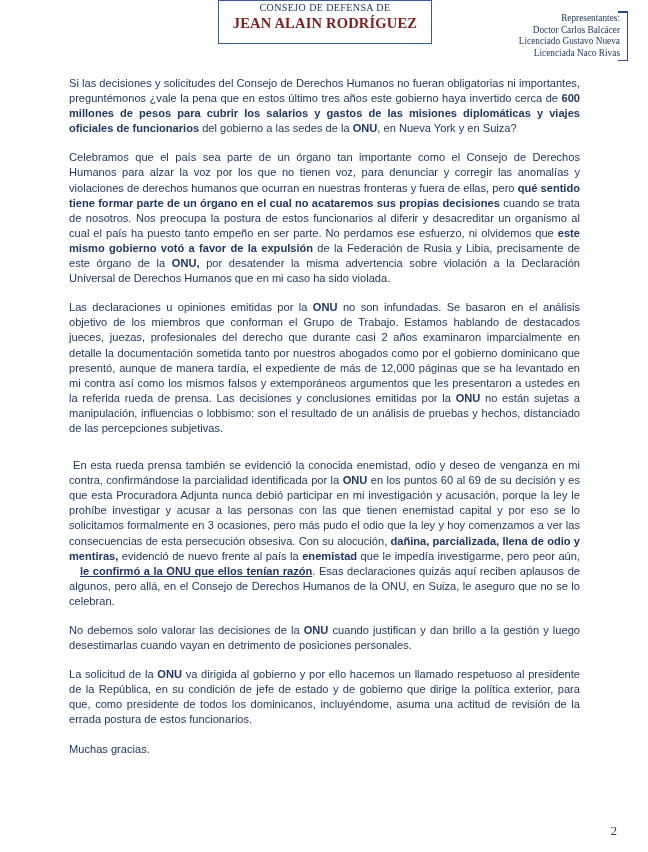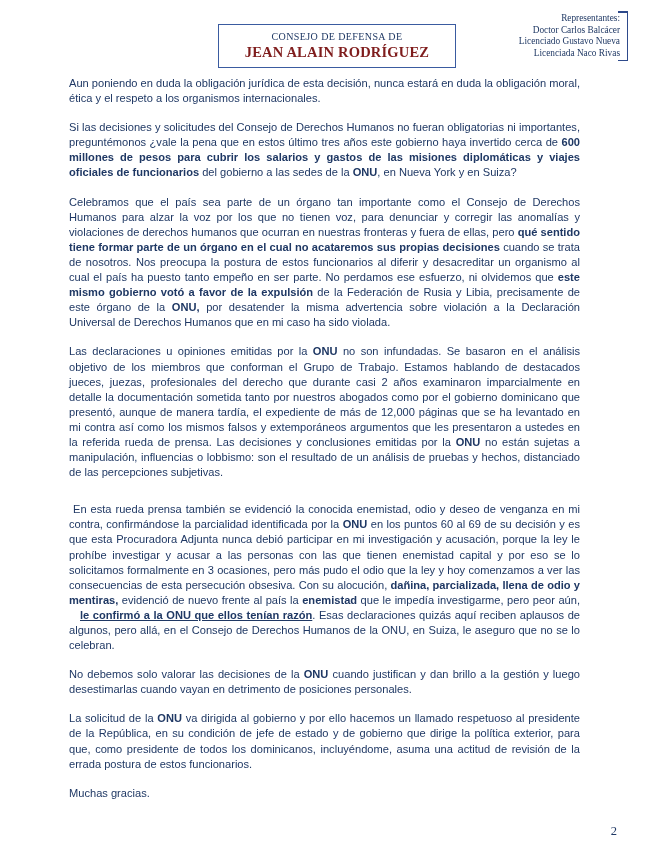--- a/index.html
+++ b/index.html
@@ -57,27 +57,26 @@
     font-family: "Liberation Serif", serif;
     font-size: 9.3px;
     line-height: 11.6px;
     color: #1F3864;
     white-space: nowrap;
   }
 
   .lh-center {
     position: absolute;
     left: 218px;
-    top: 24px;
-    width: 238px;
+    top: 0;
+    width: 214px;
     height: 44px;
     border: 1.3px solid #3A5BA0;
     box-sizing: border-box;
     text-align: center;
-    padding-top: 5px;
   }
   .lh-center .c1 {
     font-family: "Liberation Serif", serif;
     font-size: 10px;
     letter-spacing: 0.4px;
     color: #1F3864;
     line-height: 13px;
   }
   .lh-center .c2 {
     font-family: "Liberation Serif", serif;
@@ -171,21 +170,20 @@
       <div class="line">Representantes:</div>
       <div class="line">Doctor Carlos Balcácer</div>
       <div class="line">Licenciado Gustavo Nueva</div>
       <div class="line">Licenciada Naco Rivas</div>
     </div>
 
   </div>
 
   <div class="body-area">
 
-    <p class="para"><span>Aun poniendo en duda la obligación jurídica de esta decisión, nunca estará en duda la obligación moral, ética y el respeto a los organismos internacionales.</span></p>
 
     <p class="para"><span>Si las decisiones y solicitudes del Consejo de Derechos Humanos no fueran obligatorias ni importantes, preguntémonos ¿vale la pena que en estos último tres años este gobierno haya invertido cerca de </span><b>600 millones de pesos para cubrir los salarios y gastos de las misiones diplomáticas y viajes oficiales de funcionarios</b><span> del gobierno a las sedes de la </span><b>ONU</b><span>, en Nueva York y en Suiza?</span></p>
 
     <p class="para"><span>Celebramos que el país sea parte de un órgano tan importante como el Consejo de Derechos Humanos para alzar la voz por los que no tienen voz, para denunciar y corregir las anomalías y violaciones de derechos humanos que ocurran en nuestras fronteras y fuera de ellas, pero </span><b>qué sentido tiene formar parte de un órgano en el cual no acataremos sus propias decisiones</b><span> cuando se trata de nosotros.  Nos preocupa la postura de estos funcionarios al diferir y desacreditar un organismo al cual el país ha puesto tanto empeño en ser parte. No perdamos ese esfuerzo, ni olvidemos que </span><b>este mismo gobierno votó a favor de la expulsión</b><span> de la Federación de Rusia y Libia, precisamente de este órgano de la </span><b>ONU,</b><span> por desatender la misma advertencia sobre violación a la Declaración Universal de Derechos Humanos que en mi caso ha sido violada.</span></p>
 
     <p class="para gap-lg"><span>Las declaraciones u opiniones emitidas por la </span><b>ONU</b><span> no son infundadas.  Se basaron en el análisis objetivo de los miembros que conforman el Grupo de Trabajo. Estamos hablando de destacados jueces, juezas, profesionales del derecho que durante casi 2 años examinaron imparcialmente en detalle la documentación sometida tanto por nuestros abogados como por el gobierno dominicano que presentó, aunque de manera tardía, el expediente de más de 12,000 páginas que se ha levantado en mi contra así como los mismos falsos y extemporáneos argumentos que les presentaron a ustedes en la referida rueda de prensa. Las decisiones y conclusiones emitidas por la </span><b>ONU</b><span> no están sujetas a manipulación, influencias o lobbismo: son el resultado de un análisis de pruebas y hechos, distanciado de las percepciones subjetivas.</span></p>
 
     <p class="para indent"><span>En esta rueda prensa también se evidenció la conocida enemistad, odio y deseo de venganza en mi contra, confirmándose la parcialidad identificada por la </span><b>ONU</b><span> en los puntos 60 al 69 de su decisión y es que esta Procuradora Adjunta nunca debió participar en mi investigación y acusación, porque la ley le prohíbe investigar y acusar a las personas con las que tienen enemistad capital y por eso se lo solicitamos formalmente en 3 ocasiones, pero más pudo el odio que la ley y hoy comenzamos a ver las consecuencias de esta persecución obsesiva. Con su alocución, </span><b>dañina, parcializada, llena de odio y mentiras,</b><span> evidenció de nuevo frente al país la </span><b>enemistad</b><span> que le impedía investigarme, pero peor aún, </span><u class="bu">le confirmó a la ONU que ellos tenían razón</u><span>. Esas declaraciones quizás aquí reciben aplausos de algunos, pero allá, en el Consejo de Derechos Humanos de la ONU, en Suiza, le aseguro que no se lo celebran.</span></p>
 
     <p class="para"><span>No debemos solo valorar las decisiones de la </span><b>ONU</b><span> cuando justifican y dan brillo a la gestión y luego desestimarlas cuando vayan en detrimento de posiciones personales.</span></p>

